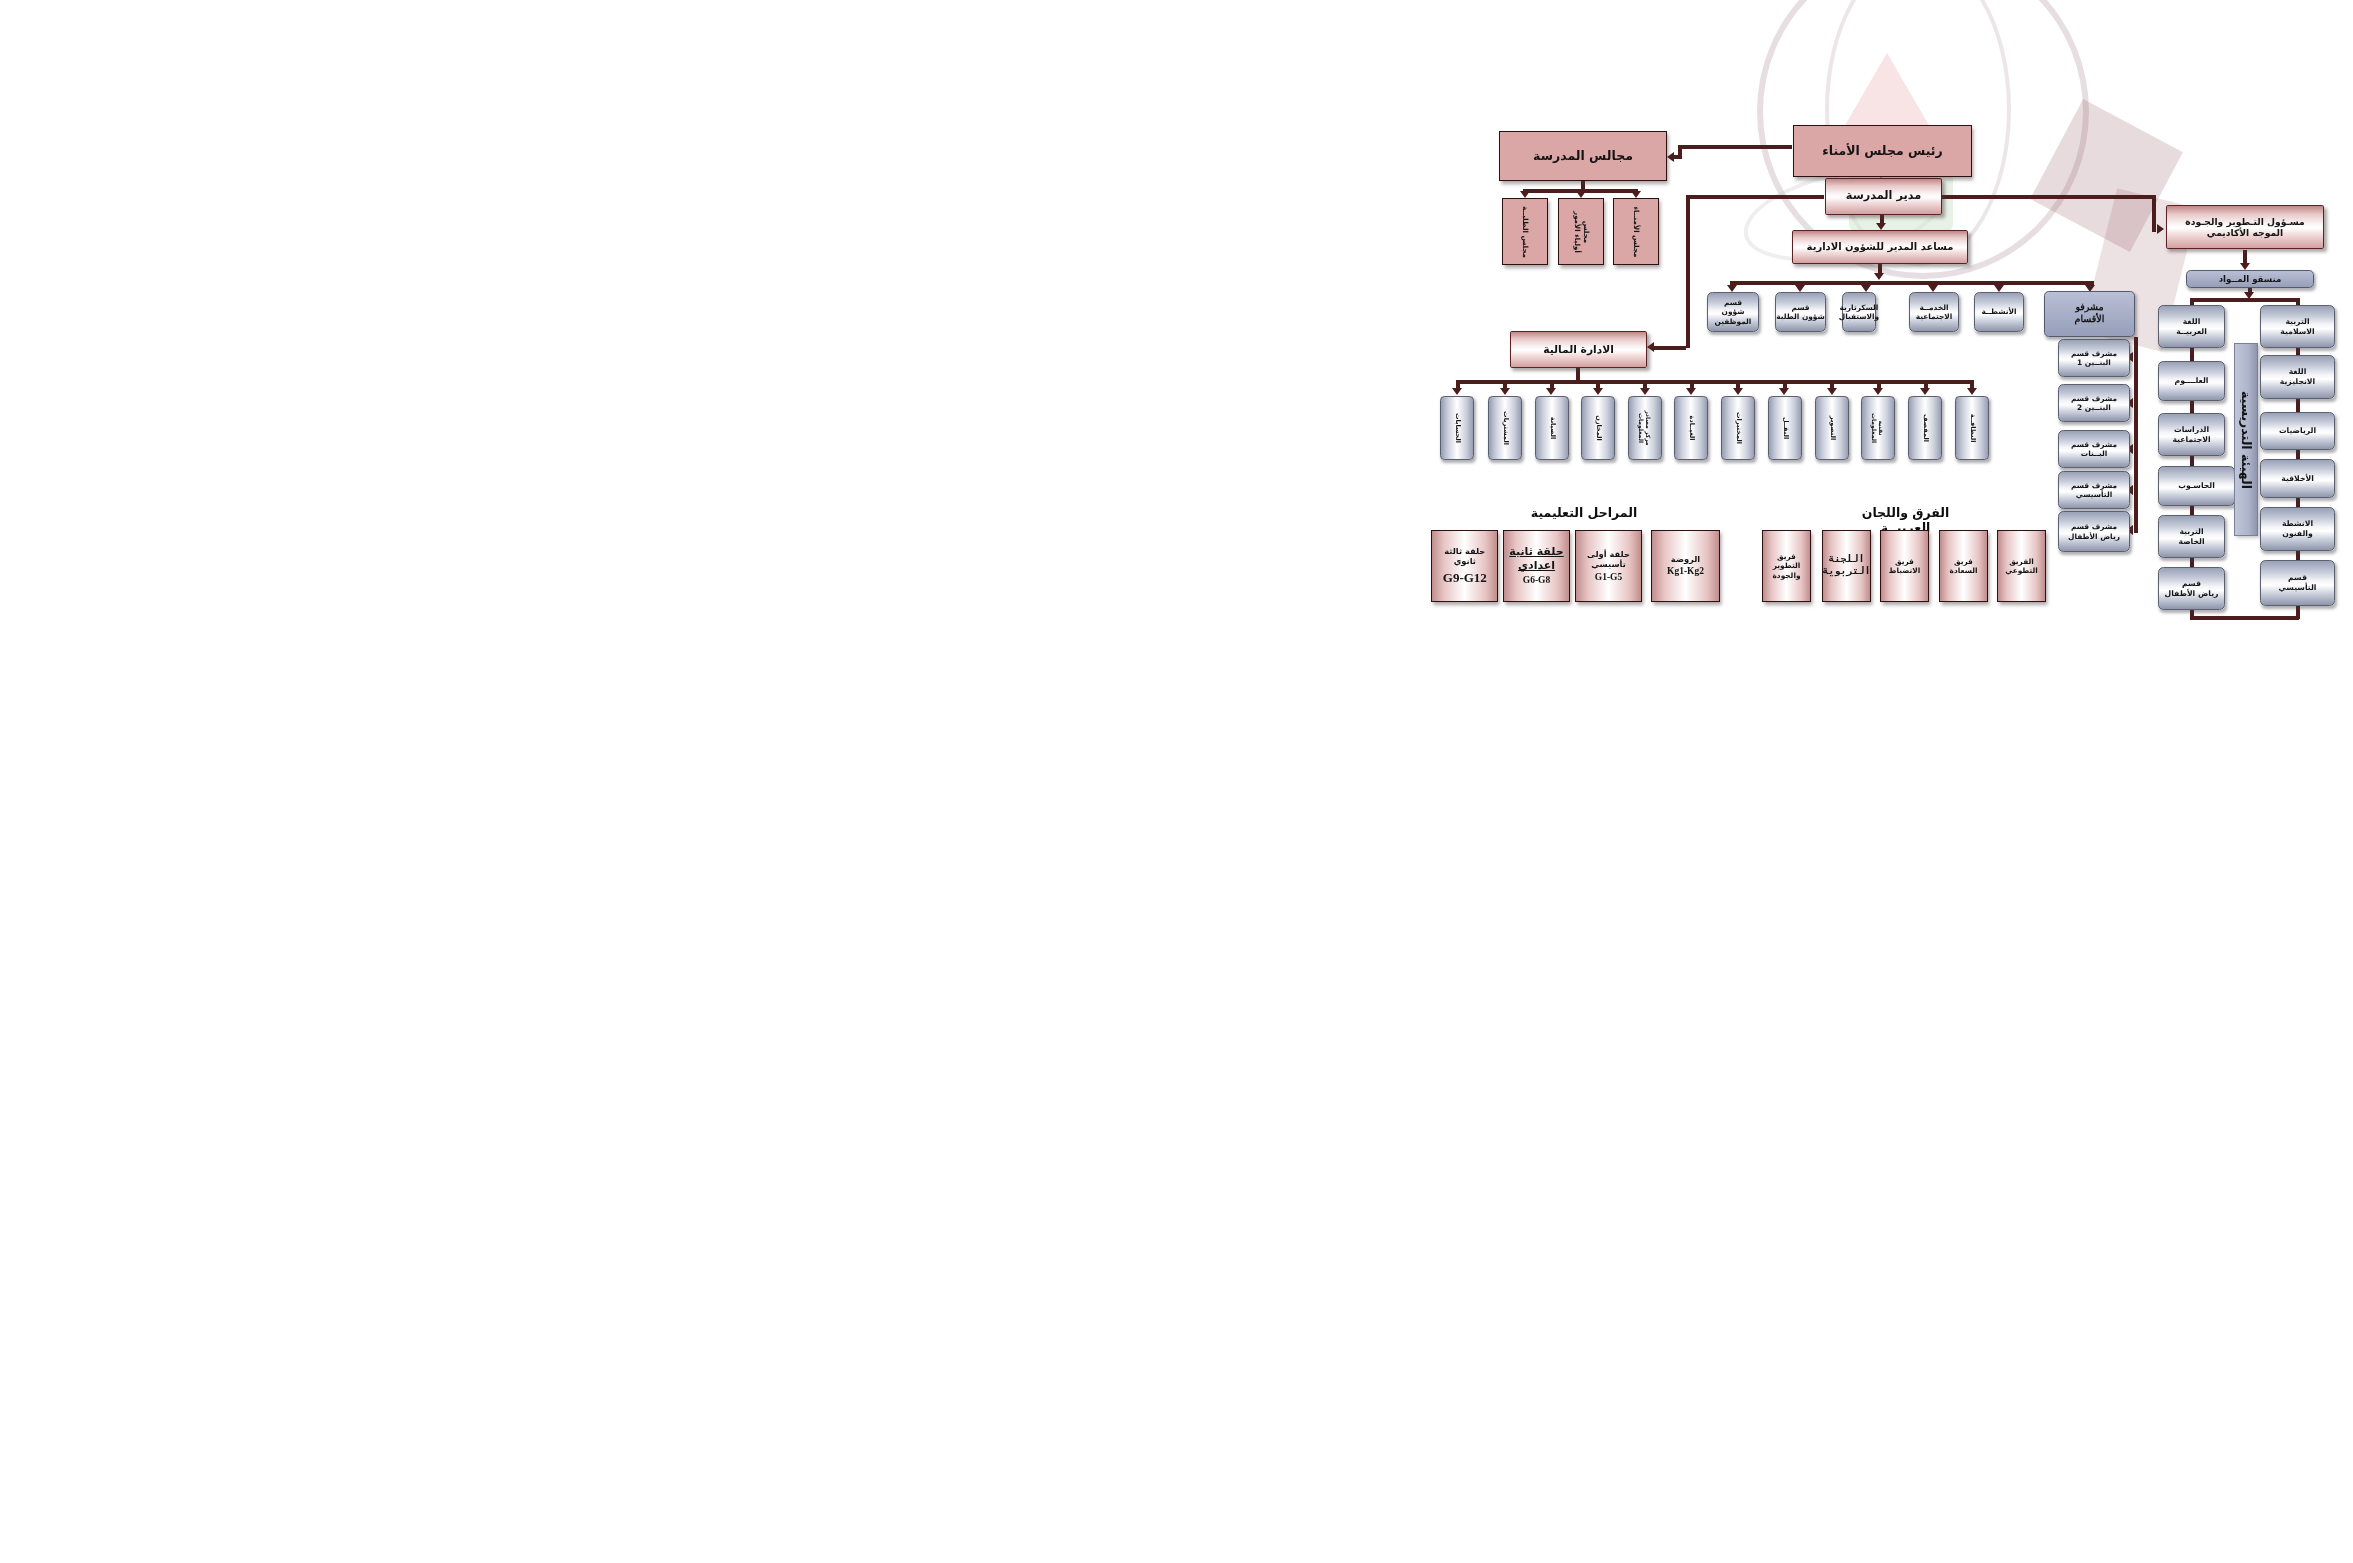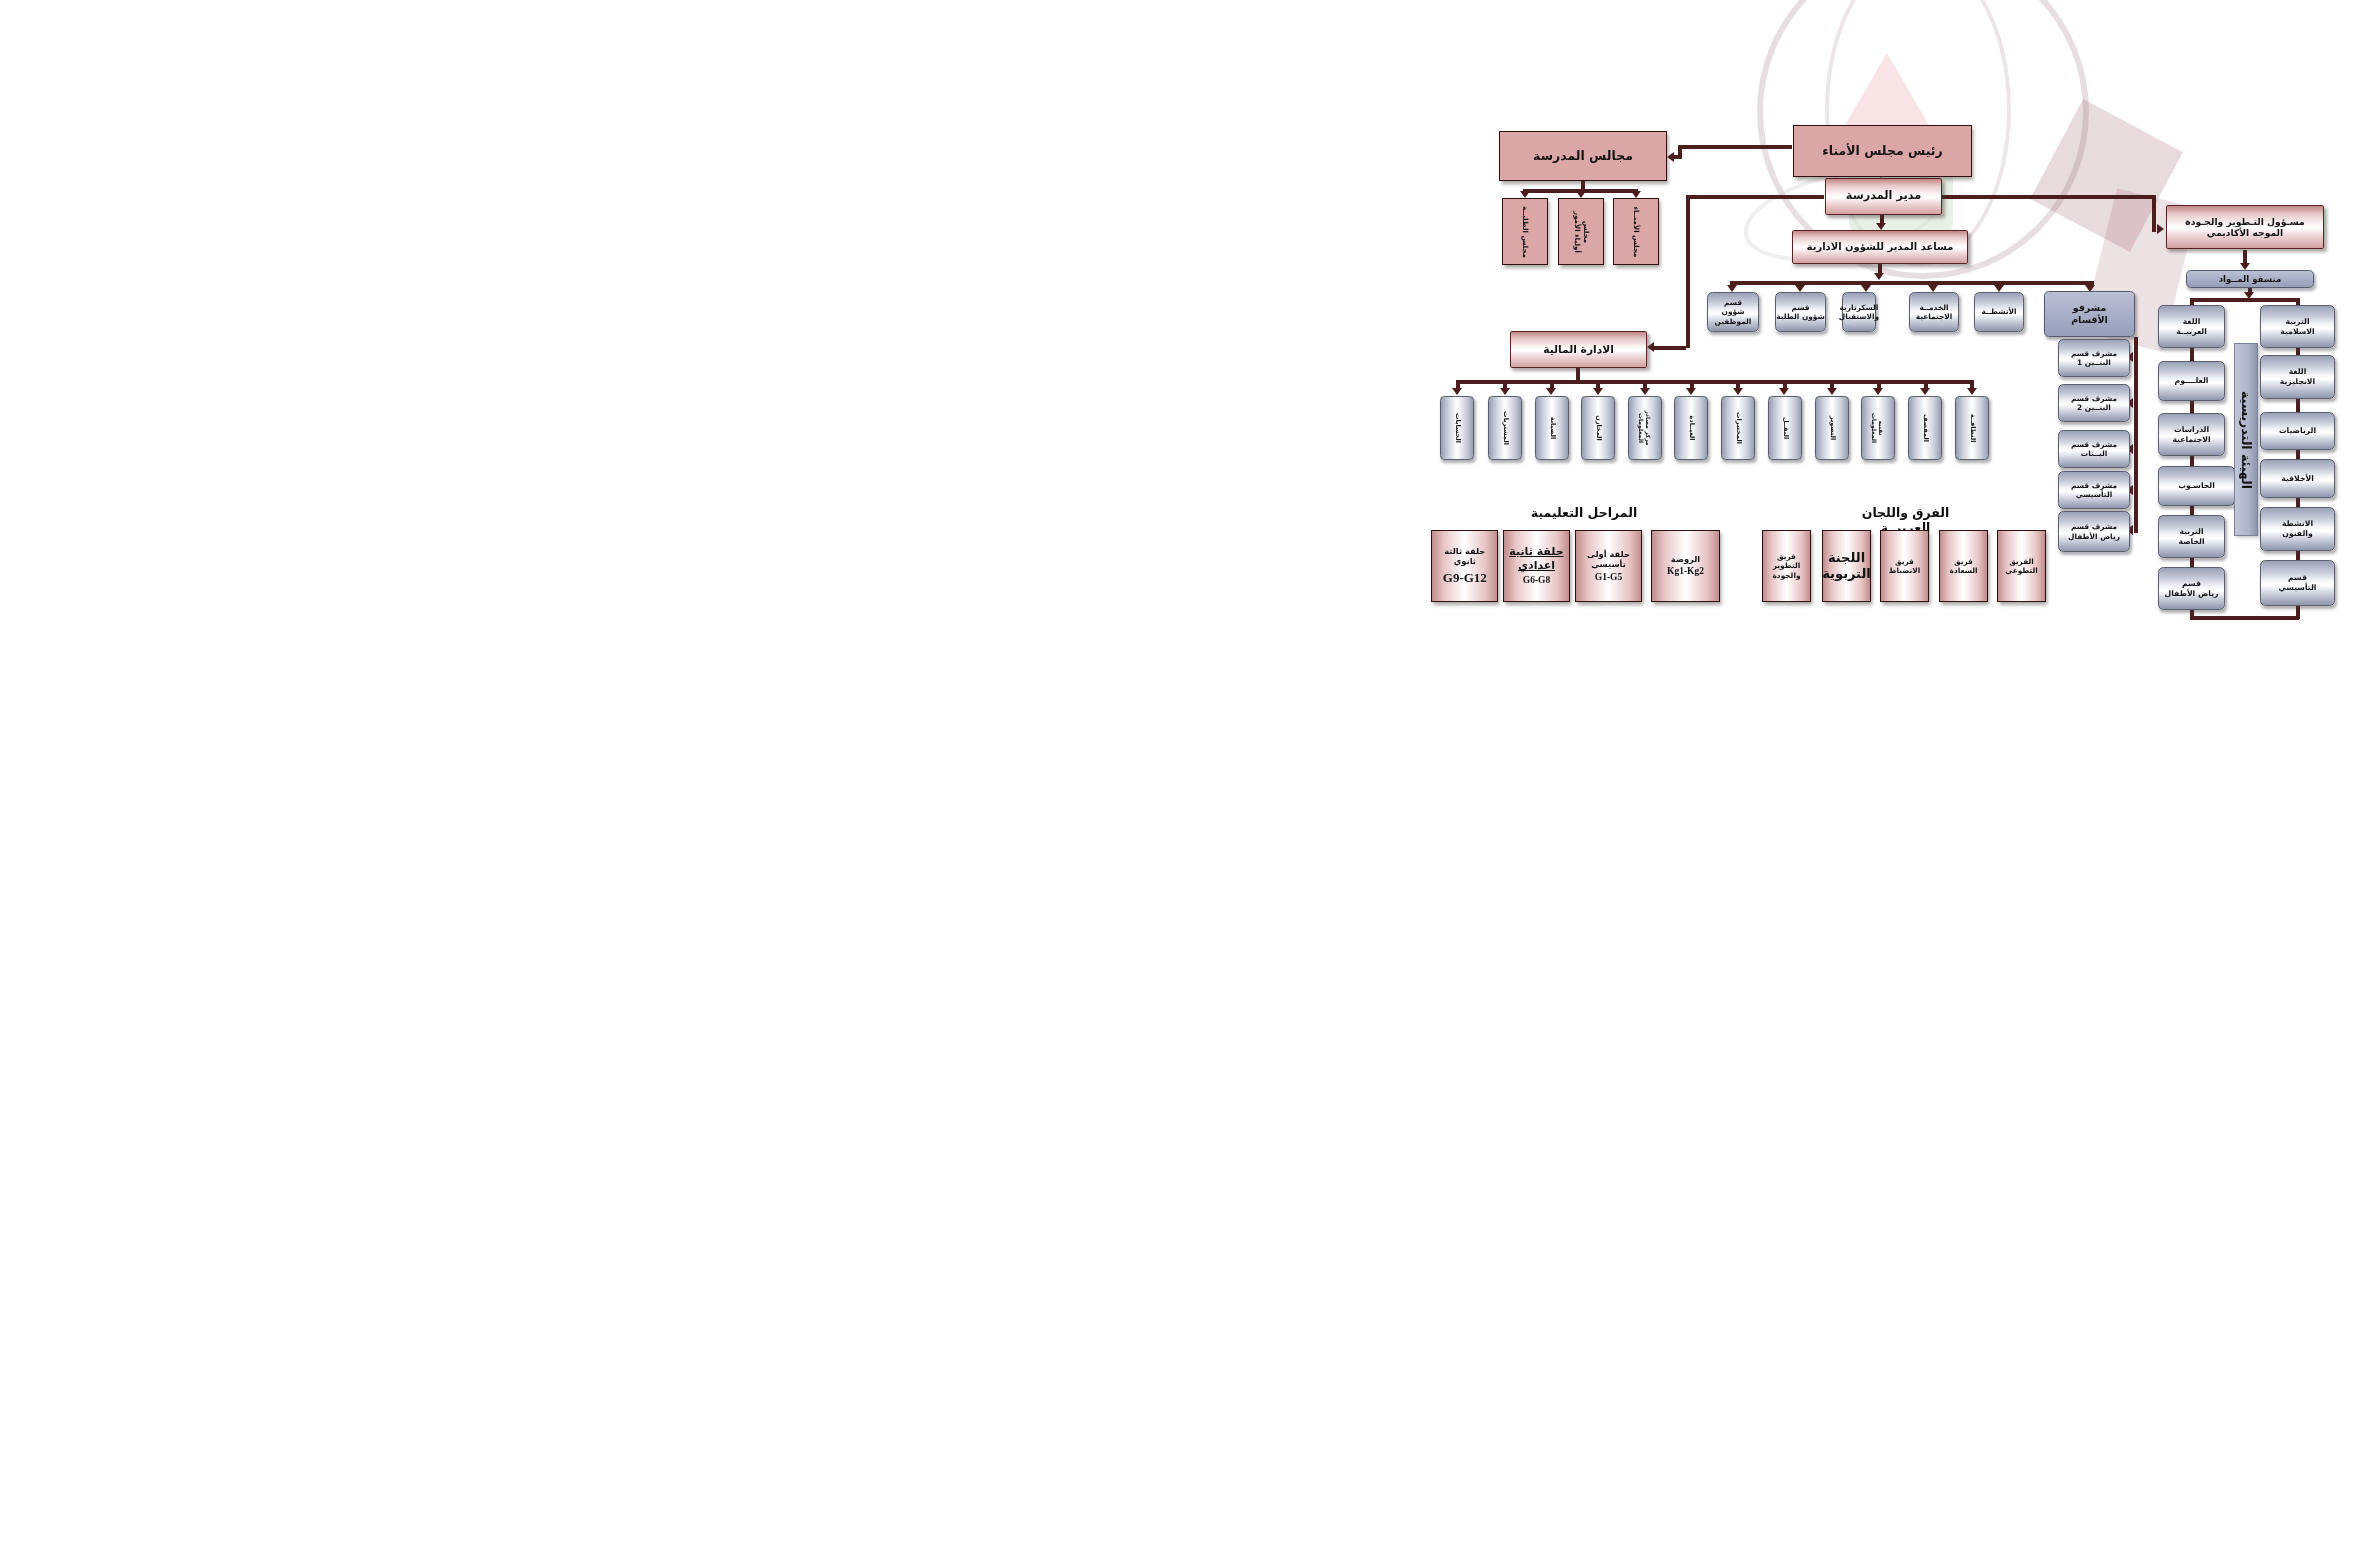--- a/index.html
+++ b/index.html
@@ -173,21 +173,21 @@
     <span class="plabel">السكرتارية
 والاستقبال</span>
   </div>
   <div class="box gray-grad" style="left:499px;top:292px;width:50px;height:40px;font-size:7.4px;">
     <span class="plabel">الخدمــة
 الاجتماعية</span>
   </div>
   <div class="box gray-grad" style="left:564px;top:292px;width:50px;height:40px;font-size:7.4px;">
     <span class="plabel">الأنشطــة</span>
   </div>
-  <div class="box blue-flat" style="left:634px;top:291px;width:91px;height:46px;font-size:9.5px;">
+  <div class="box blue-flat" style="left:634px;top:291px;width:91px;height:46px;font-size:9.5px;font-family:Liberation Serif, serif;">
     <span class="plabel">مشرفو
 الأقسام</span>
   </div>
 
   <div class="box gray-grad" style="left:648px;top:339px;width:72px;height:38px;font-size:7.4px;">
     <span class="plabel">مشرف قسم
 البنــين 1</span>
   </div>
   <div class="box gray-grad" style="left:648px;top:384px;width:72px;height:38px;font-size:7.4px;">
     <span class="plabel">مشرف قسم
@@ -323,21 +323,21 @@
 
   <div class="sec-title" style="left:427px;top:505px;width:137px;font-size:12.5px;">
     <span>الفرق واللجان العربيــة</span>
   </div>
   <div class="box vpink" style="left:352px;top:530px;width:49px;height:72px;">
     <span class="plabel" style="font-size:7.4px;">فريق
 التطوير
 والجودة</span>
   </div>
   <div class="box vpink" style="left:412px;top:530px;width:49px;height:72px;">
-    <span class="plabel" style="font-size:13px;">اللجنة
+    <span class="plabel" style="font-size:10px;font-family:Liberation Mono, monospace;">اللجنة
 التربوية</span>
   </div>
   <div class="box vpink" style="left:470px;top:530px;width:49px;height:72px;">
     <span class="plabel" style="font-size:7.4px;">فريق
 الانضباط</span>
   </div>
   <div class="box vpink" style="left:529px;top:530px;width:49px;height:72px;">
     <span class="plabel" style="font-size:7.4px;">فريق
 السعادة</span>
   </div>

